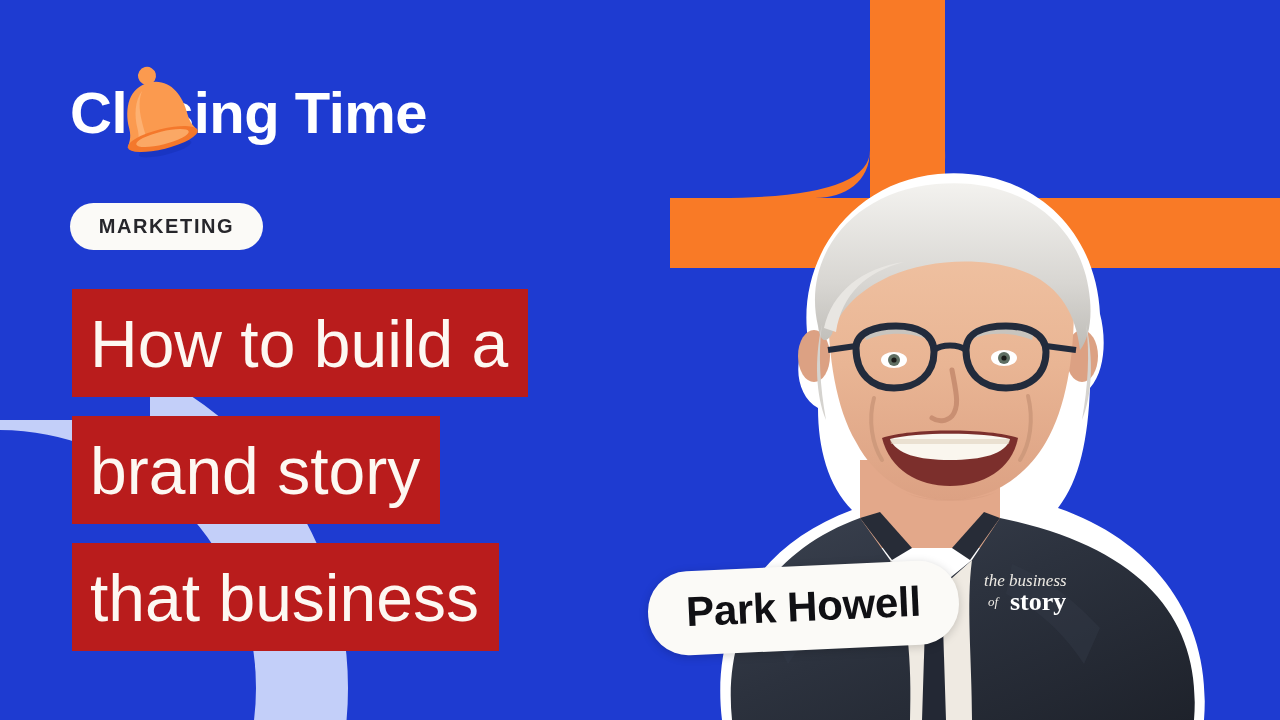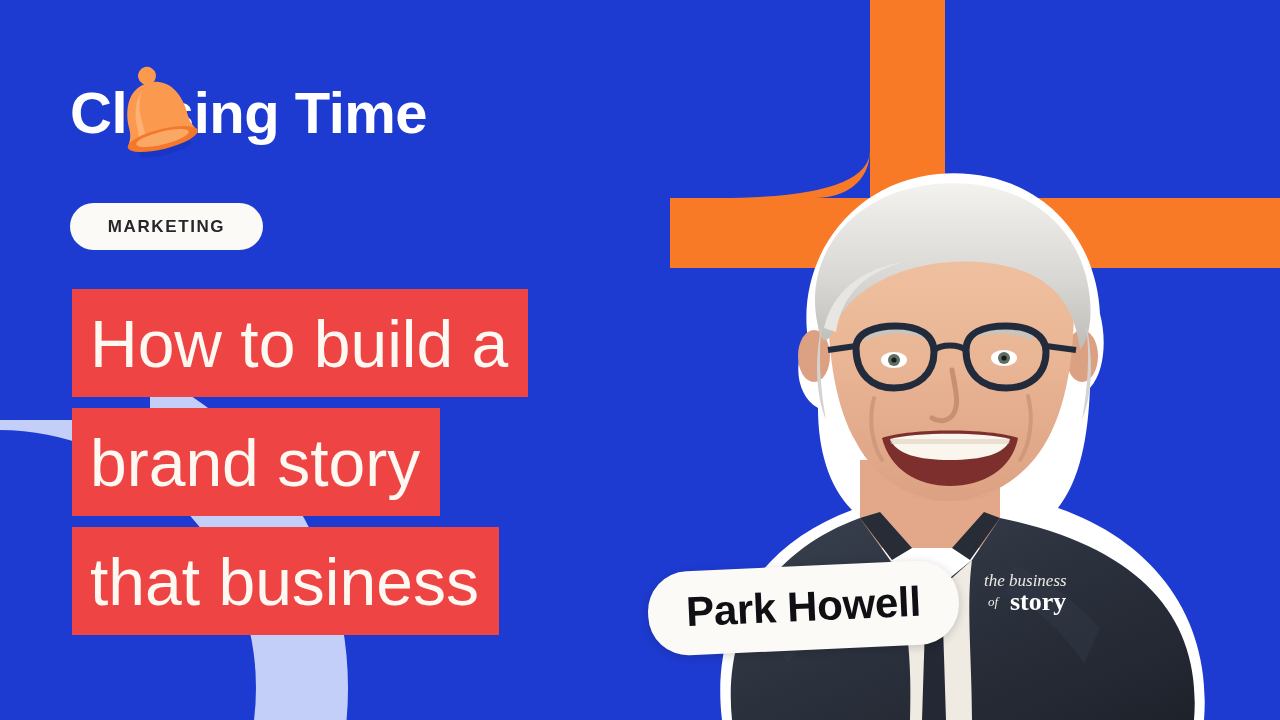--- a/index.html
+++ b/index.html
@@ -68,40 +68,40 @@
   
   .badge {
     position:absolute;
     left:70px; top:203px;
     width:193px; height:47px;
     background:#FBFAF7;
     border-radius:24px;
     display:flex; align-items:center; justify-content:center;
   }
   .badge span {
-    font-size:17px;
+    font-size:20px;
     font-weight:700;
     letter-spacing:1.6px;
     color:#26262B;
   }
 
   
   .headline { position:absolute; left:72px; top:289px; }
   .hl-line {
-    background:#ef4444;
+    background:#b91c1c;
     color:#FDF8F2;
     font-size:66px;
     font-weight:400;
     line-height:1;
     display:block;
     white-space:nowrap;
     padding:22px 20px 20px 18px;
     width:max-content;
   }
-  .hl-line + .hl-line { margin-top:11px; }
+  .hl-line + .hl-line { margin-top:19px; }
 
   
   .name-pill {
     position:absolute;
     left:648px; top:566px;
     padding:20px 38px 22px 38px;
     background:#FBFAF7;
     border-radius:40px;
     transform:rotate(-2.6deg);
     box-shadow:0 2px 10px rgba(0,0,0,.18);

